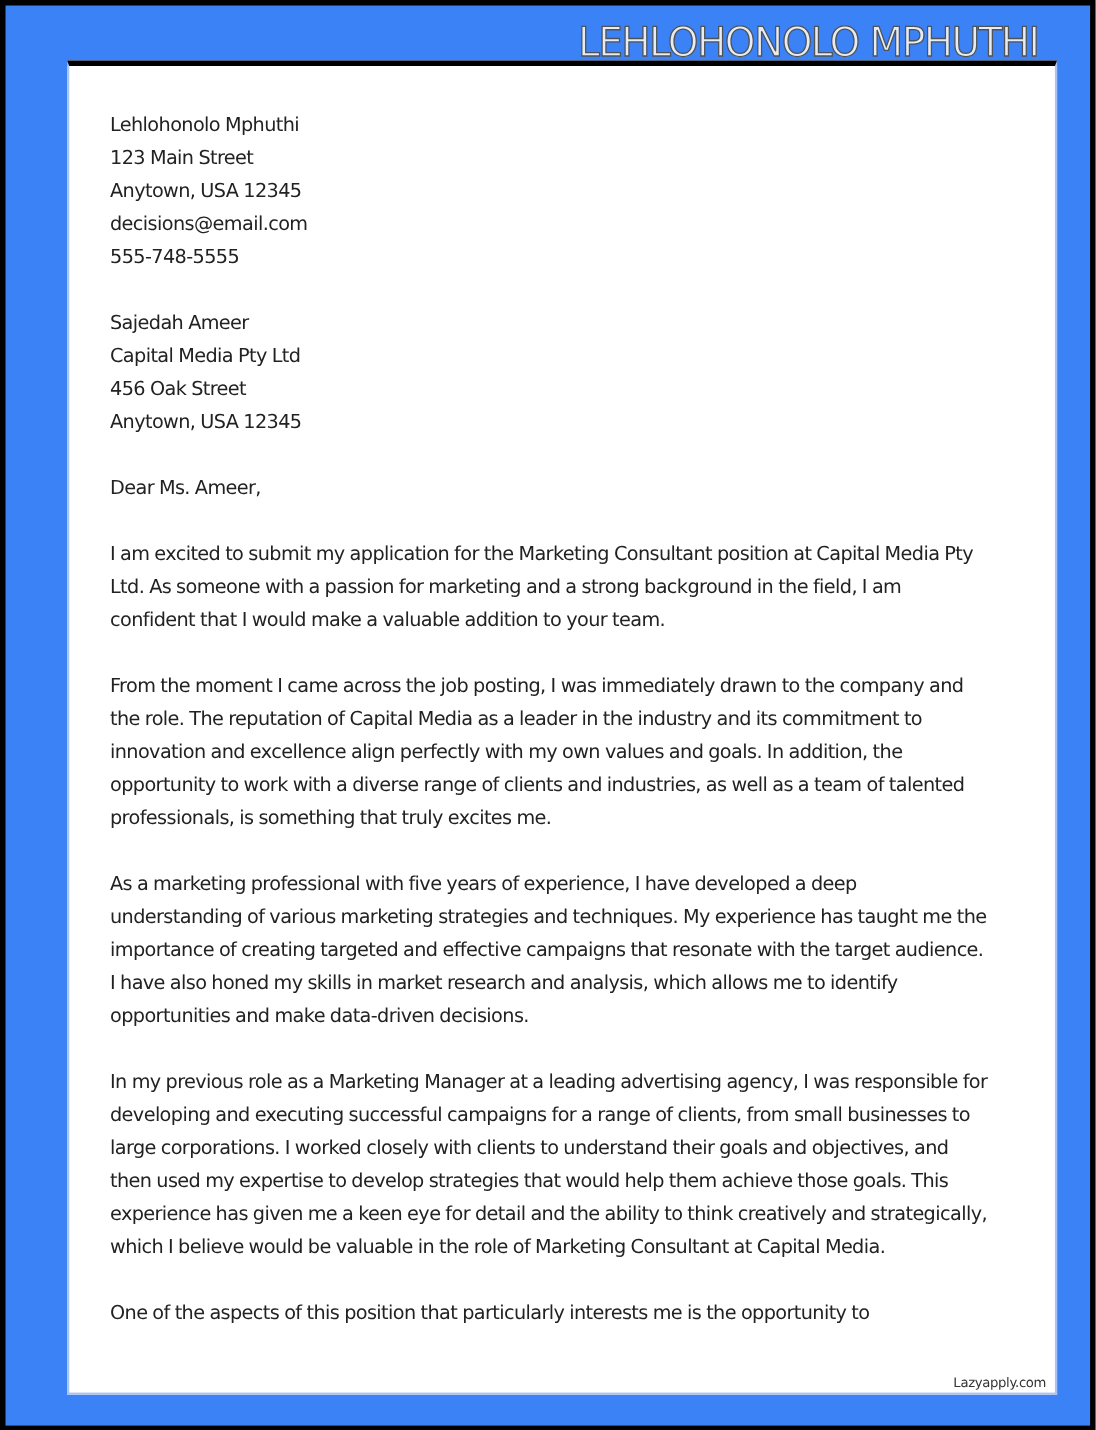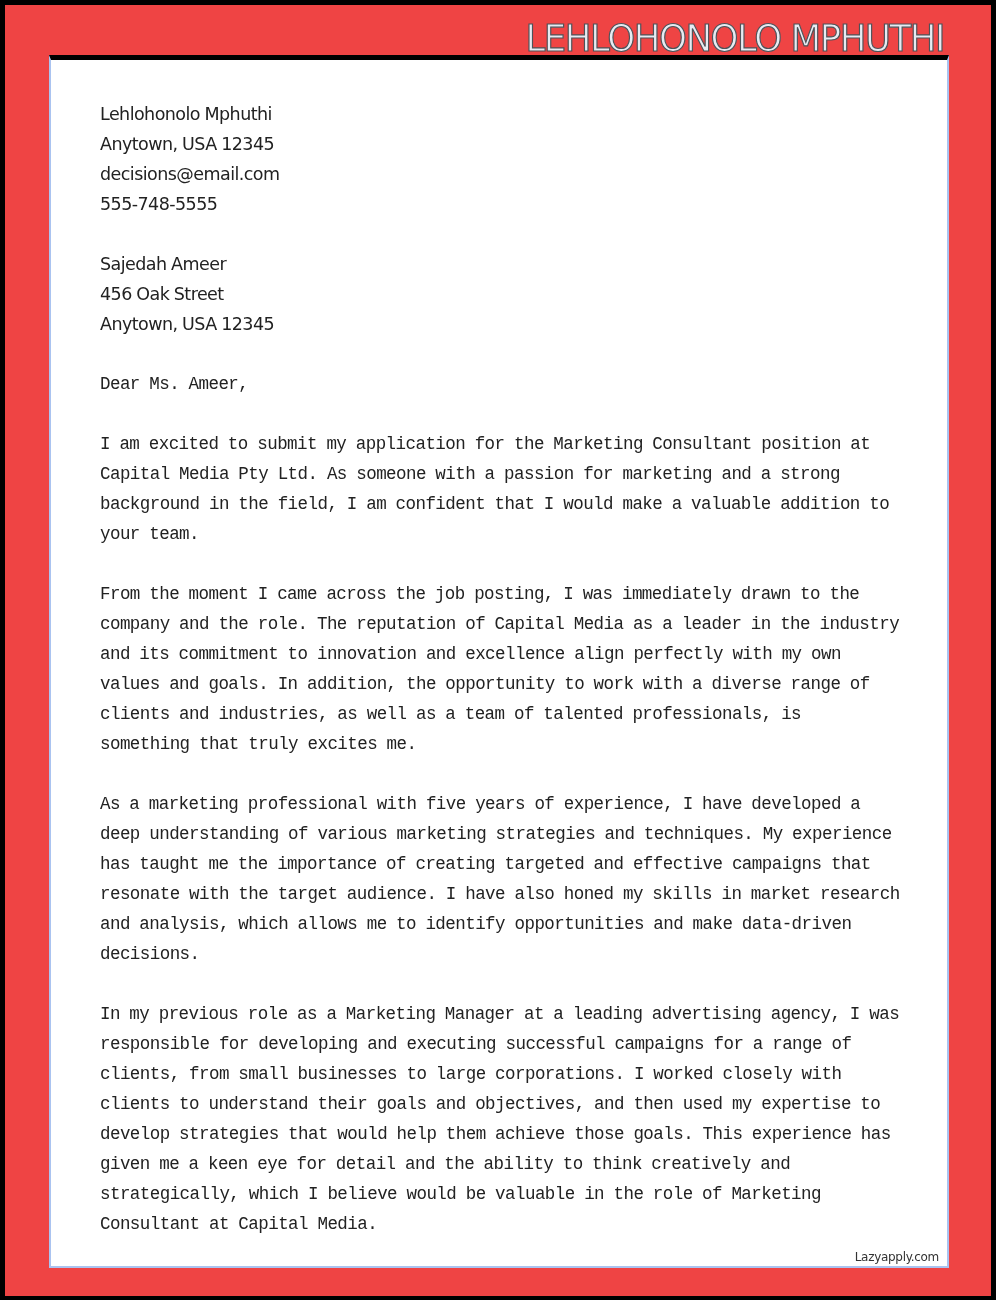--- a/index.html
+++ b/index.html
@@ -13,42 +13,42 @@
       background: #000;
       position: relative;
       font-family: "DejaVu Sans", sans-serif;
     }
     .frame {
       position: absolute;
       left: 5px;
       top: 5px;
       width: 986px;
       height: 1291px;
-      background: #ef4444;
+      background: #3b82f6;
       overflow: hidden;
     }
     .title {
       position: absolute;
       right: 47px;
       top: 12px;
       margin: 0;
       font-family: "DejaVu Sans", sans-serif;
       font-weight: normal;
       font-size: 37px;
       letter-spacing: -1.5px;
       line-height: 44px;
       color: #e7ebf2;
       -webkit-text-stroke: 1.2px #4e5359;
       white-space: nowrap;
       transform: scaleX(0.96);
       transform-origin: right center;
     }
     .paper {
       position: absolute;
-      left: 44px;
+      left: 56px;
       top: 50px;
       width: 896px;
       height: 1206px;
       background: #ffffff;
       border-top: 5px solid #000;
       border-left: 2px solid #aac3f0;
       border-right: 2px solid #aac3f0;
       border-bottom: 2px solid #aac3f0;
     }
     .watermark {
@@ -67,21 +67,20 @@
       width: 800px;
       font-family: "DejaVu Sans", sans-serif;
       font-size: 17.5px;
       line-height: 30px;
       color: #222;
       letter-spacing: -0.55px;
       word-spacing: -0.5px;
     }
     .letter p {
       margin: 0 0 30px 0;
-      font-family: Liberation Mono, monospace;
     }
     .letter .block {
       margin: 0 0 30px 0;
     }
     .letter .line {
       display: block;
     }
   </style>
 </head>
 <body>
@@ -90,33 +89,36 @@
 
   <h1 class="title">LEHLOHONOLO MPHUTHI</h1>
 
   <div class="paper">
     <span class="watermark">Lazyapply.com</span>
   </div>
 
   <div class="letter">
     <div class="block">
       <span class="line">Lehlohonolo Mphuthi</span>
+      <span class="line">123 Main Street</span>
       <span class="line">Anytown, USA 12345</span>
       <span class="line">decisions@email.com</span>
       <span class="line">555-748-5555</span>
     </div>
 
 
     <div class="block">
       <span class="line">Sajedah Ameer</span>
+      <span class="line">Capital Media Pty Ltd</span>
       <span class="line">456 Oak Street</span>
       <span class="line">Anytown, USA 12345</span>
     </div>
 
     <p>Dear Ms. Ameer,</p>
 
     <p>I am excited to submit my application for the Marketing Consultant position at Capital Media Pty Ltd. As someone with a passion for marketing and a strong background in the field, I am confident that I would make a valuable addition to your team.</p>
     <p>From the moment I came across the job posting, I was immediately drawn to the company and the role. The reputation of Capital Media as a leader in the industry and its commitment to innovation and excellence align perfectly with my own values and goals. In addition, the opportunity to work with a diverse range of clients and industries, as well as a team of talented professionals, is something that truly excites me.</p>
     <p>As a marketing professional with five years of experience, I have developed a deep understanding of various marketing strategies and techniques. My experience has taught me the importance of creating targeted and effective campaigns that resonate with the target audience. I have also honed my skills in market research and analysis, which allows me to identify opportunities and make data-driven decisions.</p>
     <p>In my previous role as a Marketing Manager at a leading advertising agency, I was responsible for developing and executing successful campaigns for a range of clients, from small businesses to large corporations. I worked closely with clients to understand their goals and objectives, and then used my expertise to develop strategies that would help them achieve those goals. This experience has given me a keen eye for detail and the ability to think creatively and strategically, which I believe would be valuable in the role of Marketing Consultant at Capital Media.</p>
+    <p>One of the aspects of this position that particularly interests me is the opportunity to</p>
   </div>
 
 </div>
 
 </body></html>

